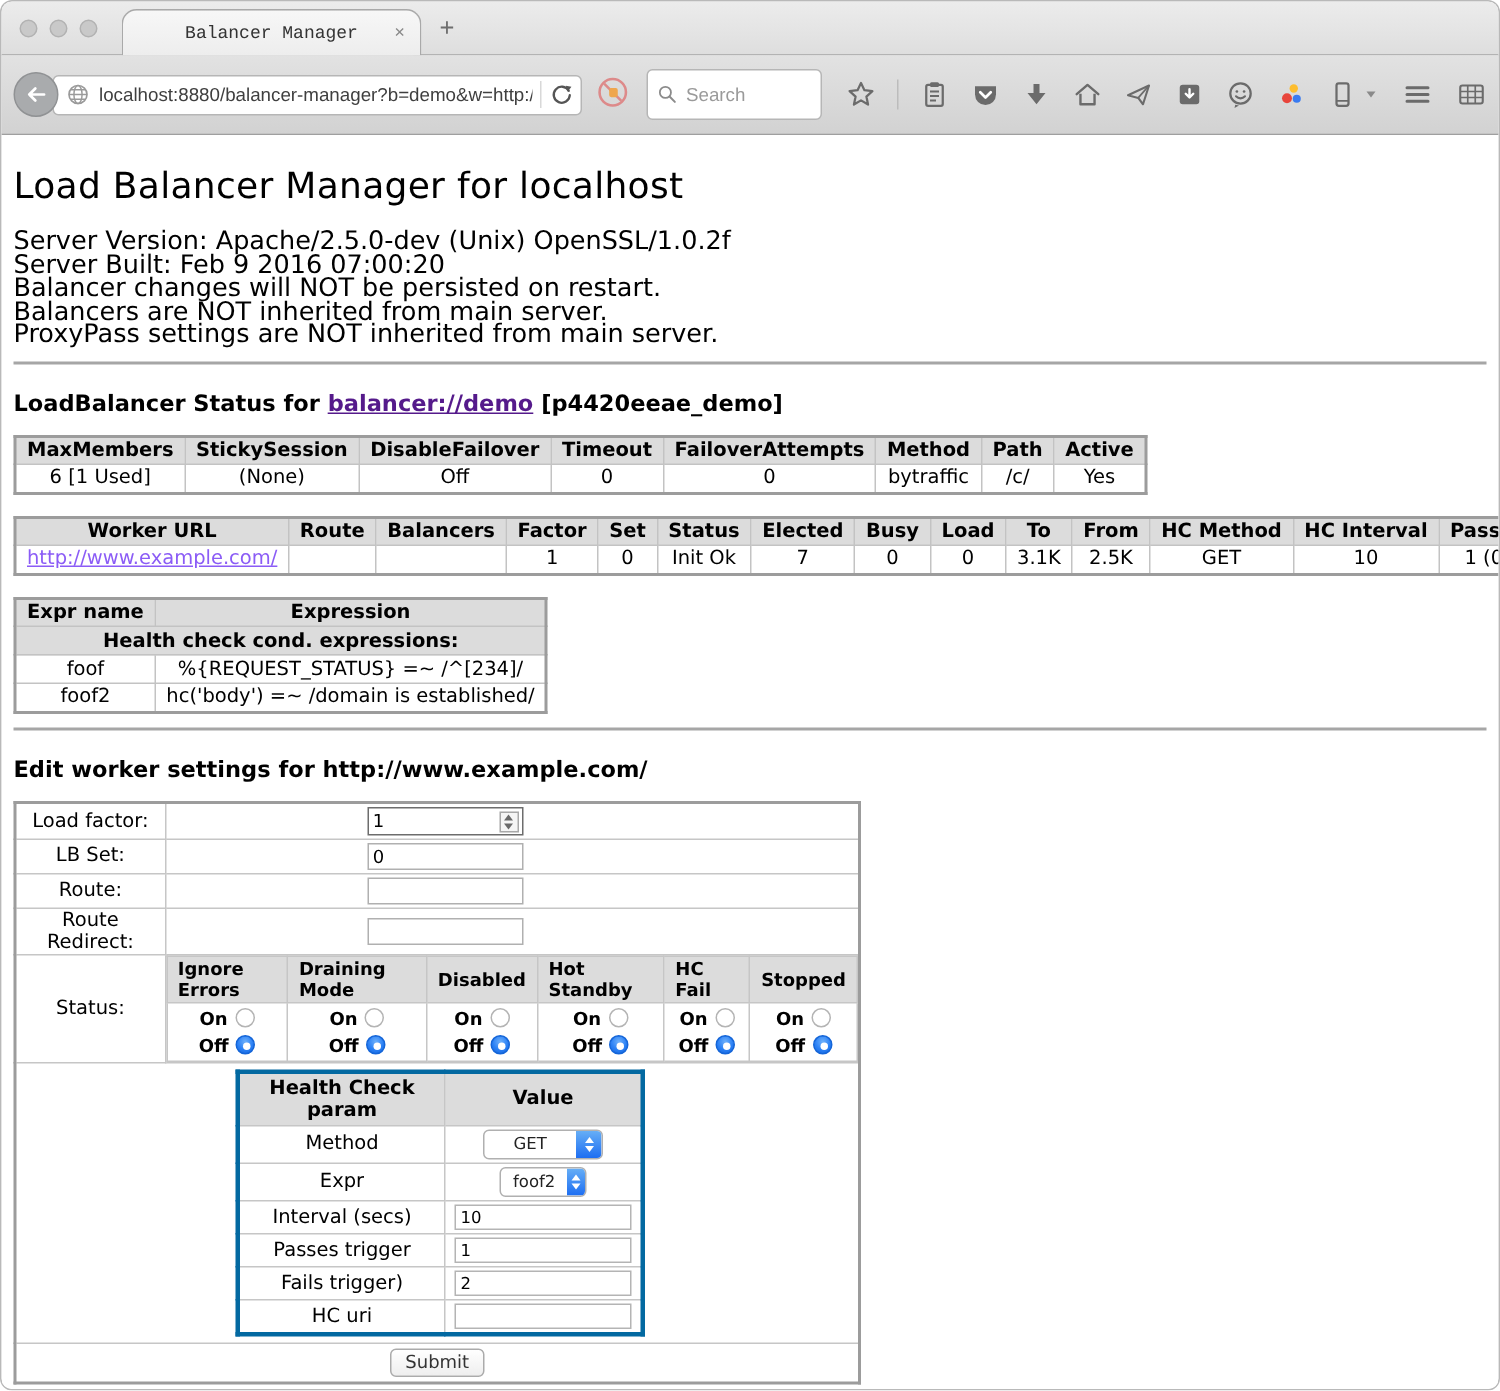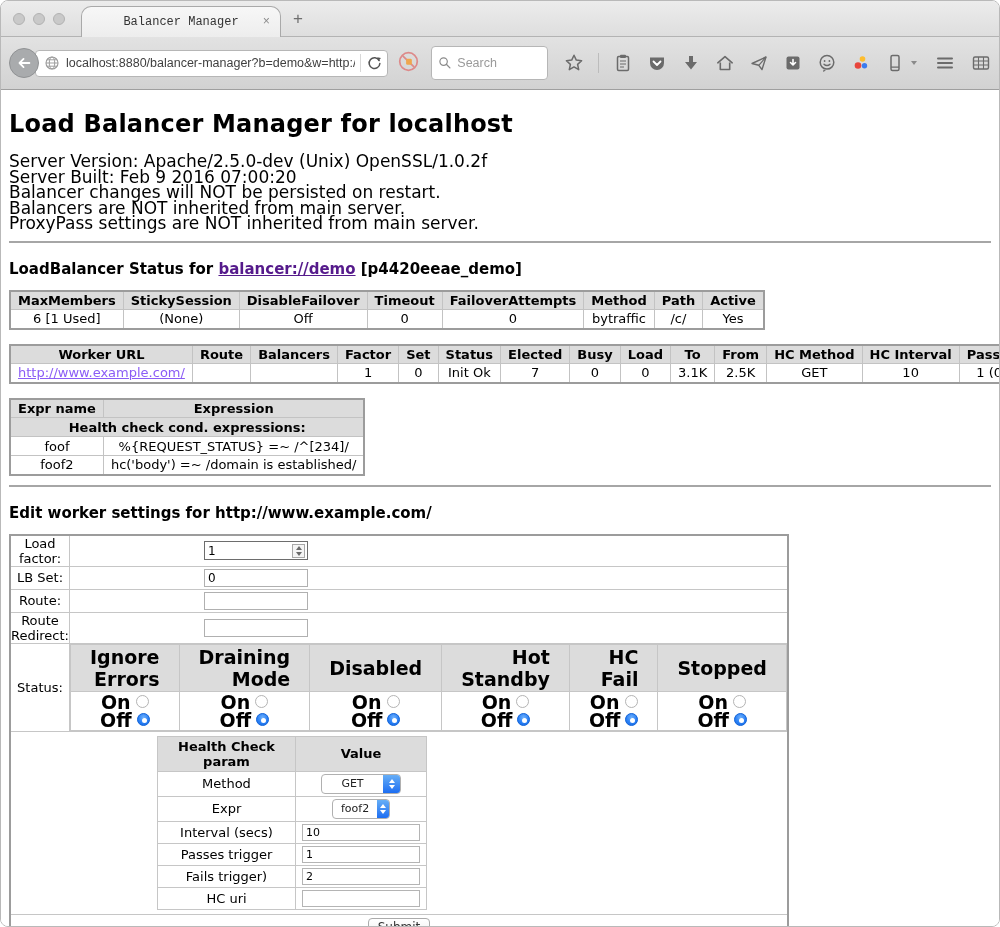--- a/index.html
+++ b/index.html
@@ -24,21 +24,21 @@
   .searchbar { margin-left:12px; width:132px; height:27px; background:#fff; border:1px solid #b6b6b6; border-radius:4px; display:flex; align-items:center; padding:16px 6px; }
   .search-text { font-family:"Liberation Sans",sans-serif; font-size:12.5px; color:#9a9a9a; margin-left:5px; }
   .tbi { width:20px; height:20px; flex:0 0 auto; }
   .iconrow { display:flex; align-items:center; gap:14px; margin-left:16px; }
   .vsep { width:1px; height:20px; background:#bcbcbc; }
   .caret-down { width:0; height:0; border-left:3.5px solid transparent; border-right:3.5px solid transparent; border-top:4px solid #8a8a8a; margin-left:-8px; }
   .right-group { display:flex; align-items:center; gap:16px; margin-left:18px; }
 
   
   .content { height:836px; background:#fff; padding:14px 8px 0 8px; overflow:hidden; color:#000; }
-  h1.pagetitle { font-size:24px; font-weight:bold; margin:6px 0 16px 0; letter-spacing:0.2px; }
+  h1.pagetitle { font-size:24px; font-weight:normal; margin:6px 0 16px 0; letter-spacing:0.2px; }
   .info p { font-size:17px; line-height:15.5px; }
   hr.rule { border:none; border-top:2px solid #a6a6a6; margin:9px 0; }
   h3.sect { font-size:15px; font-weight:bold; margin:17px 0 12px 0; }
   h3.sect a { color:#551a8b; }
 
   table.data { border-collapse:collapse; border:2px solid #9c9c9c; margin:2px 0 14px 0; }
   table.data th, table.data td { border:1px solid #c3c3c3; font-size:13px; padding:1px 7px; text-align:center; white-space:nowrap; height:19px; }
   table.data th { background:#dcdcdc; font-weight:bold; }
   table.data td a { color:#8b5cf6; }
   td.cell-left { text-align:left; }
@@ -49,28 +49,28 @@
   td.flbl { width:100px; text-align:center; height:23px; }
   td.finp { padding:2px 0 2px 134px; }
   input.txt { width:104px; height:18px; border:1px solid #b0b0b0; font-size:12px; font-family:"DejaVu Sans",sans-serif; padding:0 3px; }
   .numwrap { position:relative; display:inline-block; }
   input.num { width:104px; height:19px; border:1px solid #6d6d6d; font-size:12px; font-family:"DejaVu Sans",sans-serif; padding:0 20px 0 3px; }
   .spinner { position:absolute; right:3px; top:3px; width:13px; height:14px; border:1px solid #a8a8a8; background:#f5f5f5; display:flex; flex-direction:column; align-items:center; justify-content:center; gap:2px; }
   .spin-up { width:0; height:0; border-left:3px solid transparent; border-right:3px solid transparent; border-bottom:4px solid #6a6a6a; }
   .spin-dn { width:0; height:0; border-left:3px solid transparent; border-right:3px solid transparent; border-top:4px solid #6a6a6a; }
   td.status-cell { padding:0; }
   table.status-tbl { border-collapse:collapse; margin:0; }
-  table.status-tbl th, table.status-tbl td { border:1px solid #c6c6c6; font-size:19px; padding:1px 19px; text-align:right; }
+  table.status-tbl th, table.status-tbl td { border:1px solid #c6c6c6; font-size:12px; padding:1px 7px; text-align:left; }
   table.status-tbl th { background:#dcdcdc; height:19px; }
   .radio-pair { display:flex; align-items:center; justify-content:center; gap:5px; height:18px;font-weight:bold; }
   .radio { display:inline-block; width:13px; height:13px; border-radius:50%; background:#fff; border:1px solid #b4b4b4; position:relative; }
   .radio.checked { background:radial-gradient(circle at 50% 32%, #6fb1fb 0%, #2a80f5 55%, #1668e0 100%); border:1px solid #1465d8; }
   .radio.checked::after { content:""; position:absolute; left:4px; top:4px; width:5px; height:5px; border-radius:50%; background:#fff; }
   td.hc-cell { padding:4px 0 4px 146px; }
-  table.hc-tbl { border-collapse:collapse; border:1px solid #0369a1; }
+  table.hc-tbl { border-collapse:collapse; border:3px solid #0369a1; }
   table.hc-tbl th, table.hc-tbl td { border:1px solid #c6c6c6; font-size:13px; text-align:center; padding:2px 6px; }
   table.hc-tbl th { background:#dcdcdc; height:19px; }
   td.hclbl { width:138px; }
   td.hcval { width:130px; padding:2px 5px; }
   input.hctxt { width:118px; height:17px; border:1px solid #b4b4b4; font-size:11px; font-family:"DejaVu Sans",sans-serif; padding:0 3px; text-align:left; }
   .mac-select { display:inline-flex; align-items:stretch; height:20px; border:1px solid #b0b0b0; border-radius:4px; background:#fff; overflow:hidden; vertical-align:middle; }
   .sel-text { display:flex; align-items:center; padding:0 8px; font-size:11px; color:#222; flex:1; justify-content:center; }
   .sel-arrows { width:17px; background:linear-gradient(#66aefб,#1d6ef2); background:linear-gradient(#66aef6,#1d6ef2); display:flex; flex-direction:column; align-items:center; justify-content:center; gap:2px; }
   .sa-up { width:0; height:0; border-left:3px solid transparent; border-right:3px solid transparent; border-bottom:4px solid #fff; }
   .sa-dn { width:0; height:0; border-left:3px solid transparent; border-right:3px solid transparent; border-top:4px solid #fff; }

